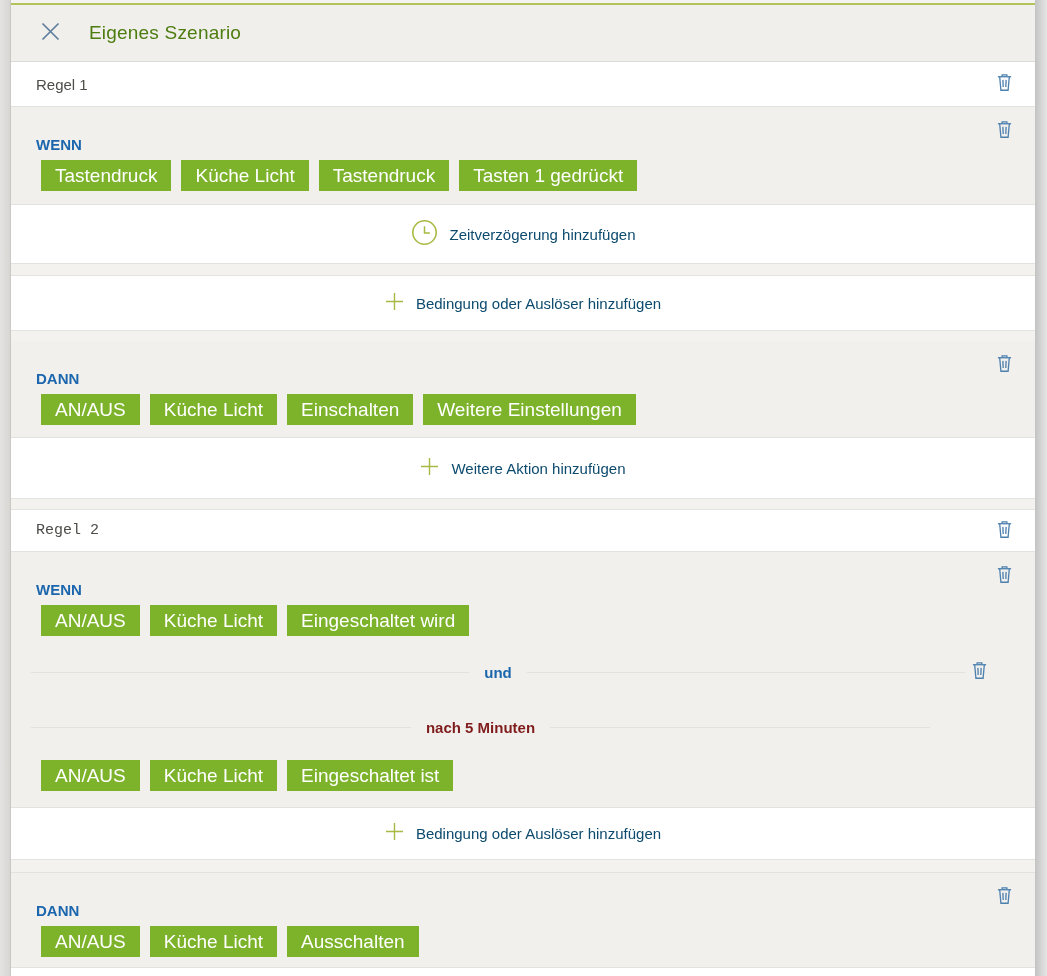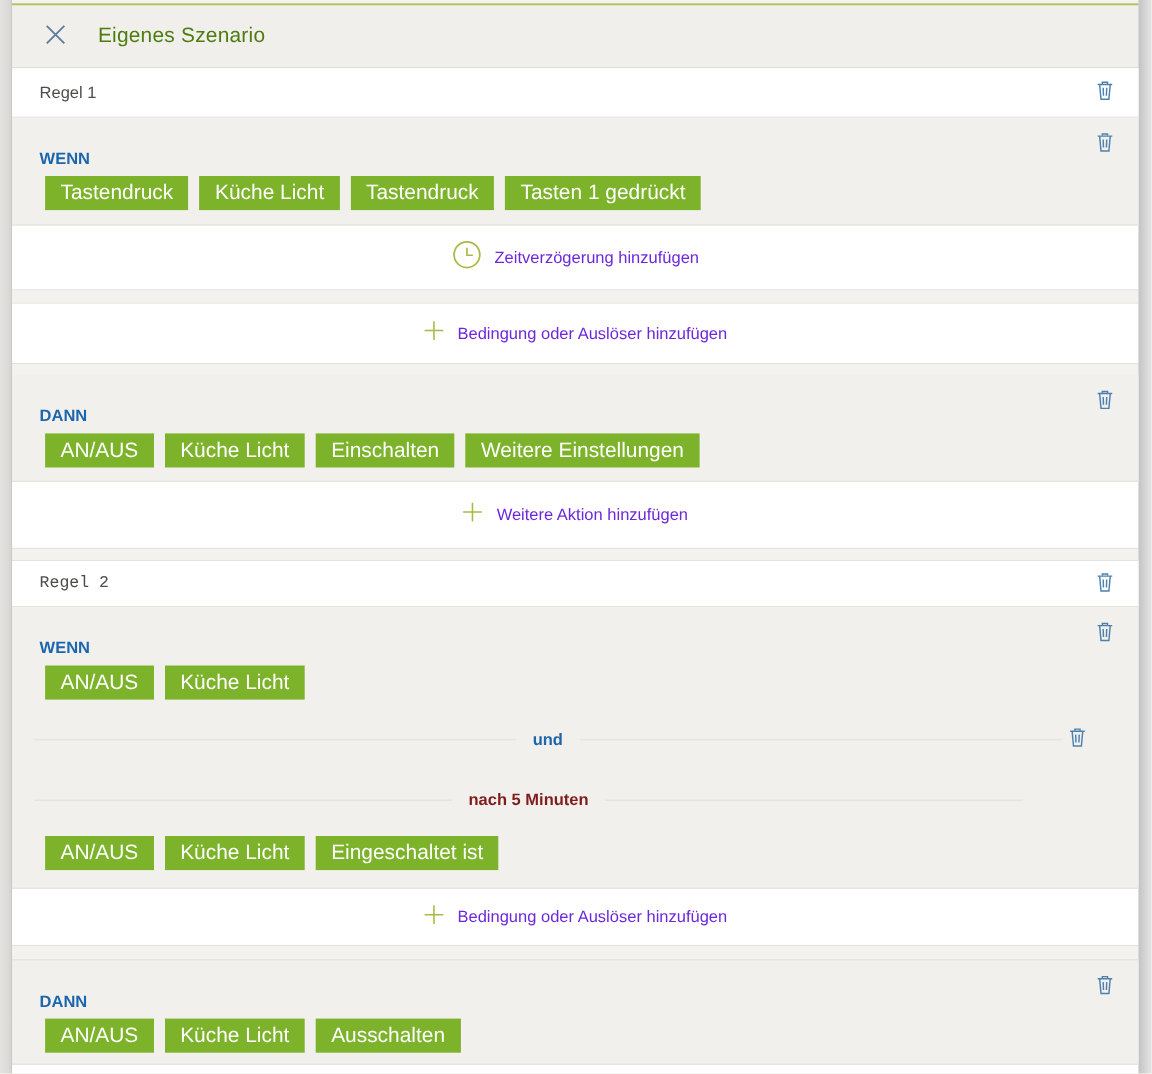--- a/index.html
+++ b/index.html
@@ -29,21 +29,21 @@
   .chips{margin-top:7px;display:flex;}
   .chip{background:#7db32b;color:#fff;font-size:19px;height:31px;display:flex;align-items:center;
     padding:0 14px;margin-right:10px;border:none;cursor:pointer;white-space:nowrap;}
 
   .trash-btn{position:absolute;top:13px;right:22px;background:none;border:none;padding:0;cursor:pointer;display:flex;}
   .row-rule .trash-btn{top:50%;transform:translateY(-50%);}
 
   .row-center{background:#fff;display:flex;align-items:center;justify-content:center;
     box-sizing:border-box;border-bottom:1px solid #e3e2de;cursor:pointer;flex:none;}
   .bt{border-top:1px solid #e3e2de;}
-  .row-center .txt{font-size:15px;color:#6d28d9;margin-left:12px;}
+  .row-center .txt{font-size:15px;color:#0c4a6e;margin-left:12px;}
   .gap{flex:none;}
 
   .divider-wrap{position:relative;}
   .divider{display:flex;align-items:center;height:30px;}
   .divider .line{flex:1;height:1px;background:#e2e2de;}
   .divider .dtxt{margin:0 15px;font-size:15px;font-weight:bold;white-space:nowrap;}
   .dtxt.blue{color:#1b66ad;}
   .dtxt.green{color:#7f1d1d;}
   .divider-wrap .trash-btn{top:50%;right:-23px;transform:translateY(-50%);}
 
@@ -179,20 +179,21 @@
             <path d="M2 3.9 h14"></path>
             <path d="M3.9 3.9 l1.3 14.3 h7.6 l1.3-14.3"></path>
             <path d="M7.3 7.2 l.3 7.6 M10.7 7.2 l-.3 7.6"></path>
           </svg>
       </span>
     </button>
     <div class="cond-label">WENN</div>
     <div class="chips" style="margin-left:5px;">
       <button class="chip">AN/AUS</button>
       <button class="chip">Küche Licht</button>
+      <button class="chip">Eingeschaltet wird</button>
     </div>
 
     <div class="divider-wrap" style="margin:21px 45px 0 -5px;">
       <div class="divider">
         <span class="line"></span>
         <span class="dtxt blue">und</span>
         <span class="line"></span>
       </div>
       <button class="trash-btn">
         <span>

